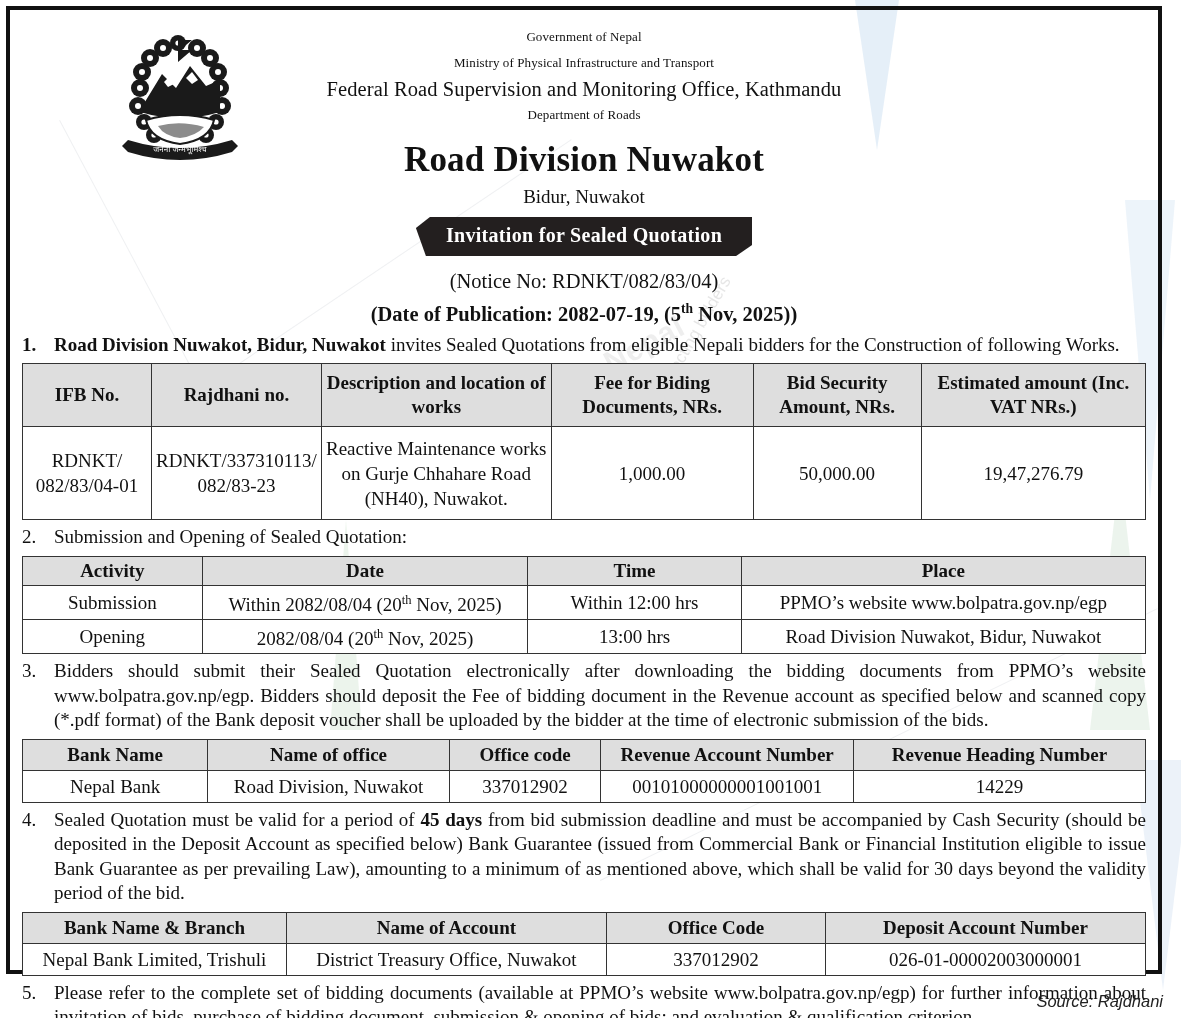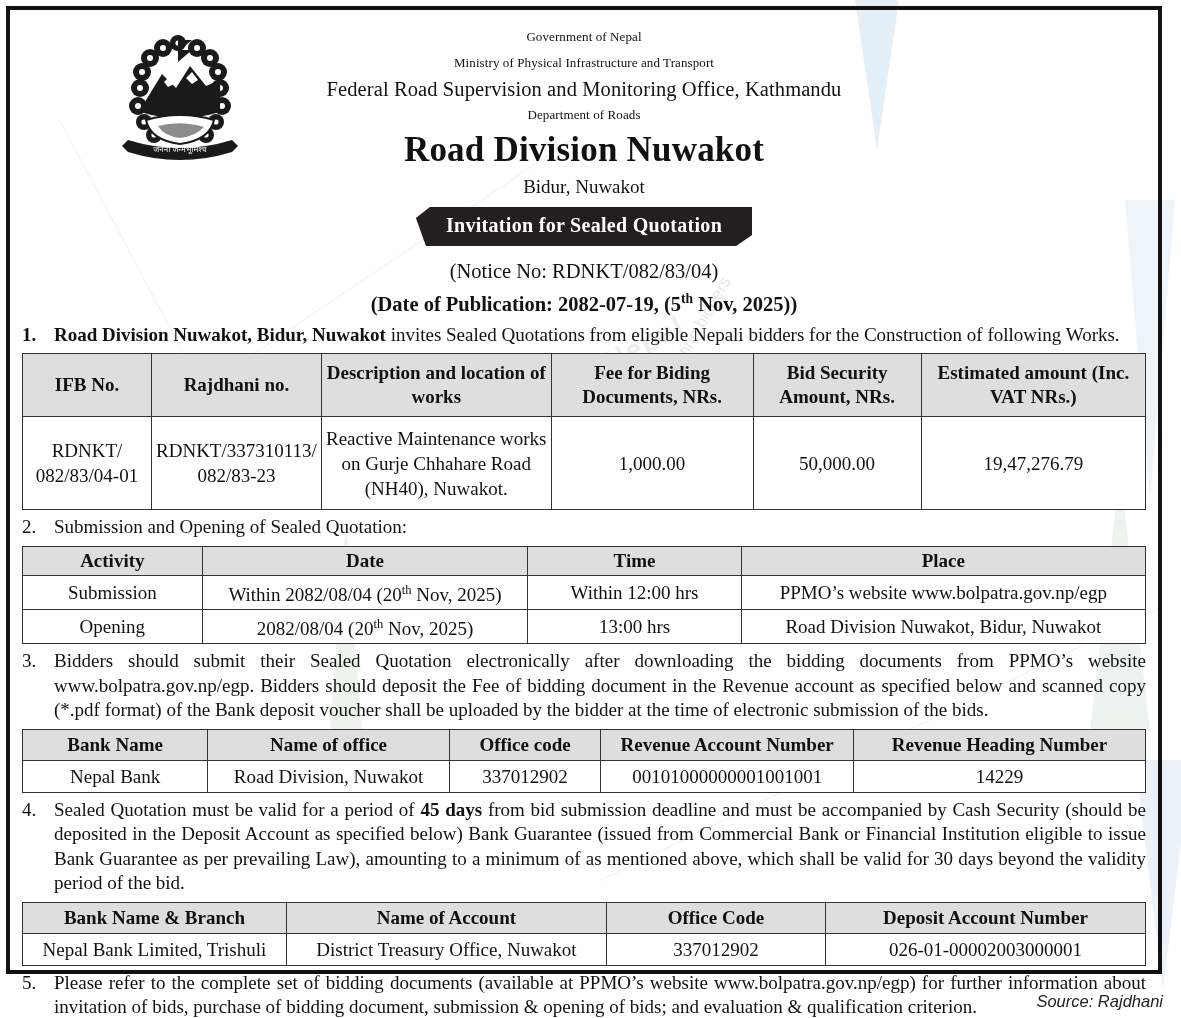--- a/index.html
+++ b/index.html
@@ -133,21 +133,21 @@
   .hl {
     font-size: 13px;
     line-height: 26px;
     letter-spacing: 0.1px;
   }
   .hl-4 { font-size: 20.5px; }
   .org-title {
     font-size: 35px;
     font-weight: bold;
     line-height: 44px;
-    margin-top: 0;
+    margin-top: 10px;
     letter-spacing: 0.2px;
   }
   .org-place {
     font-size: 19px;
     line-height: 29px;
   }
 
   
   .banner-wrap {
     display: flex;

